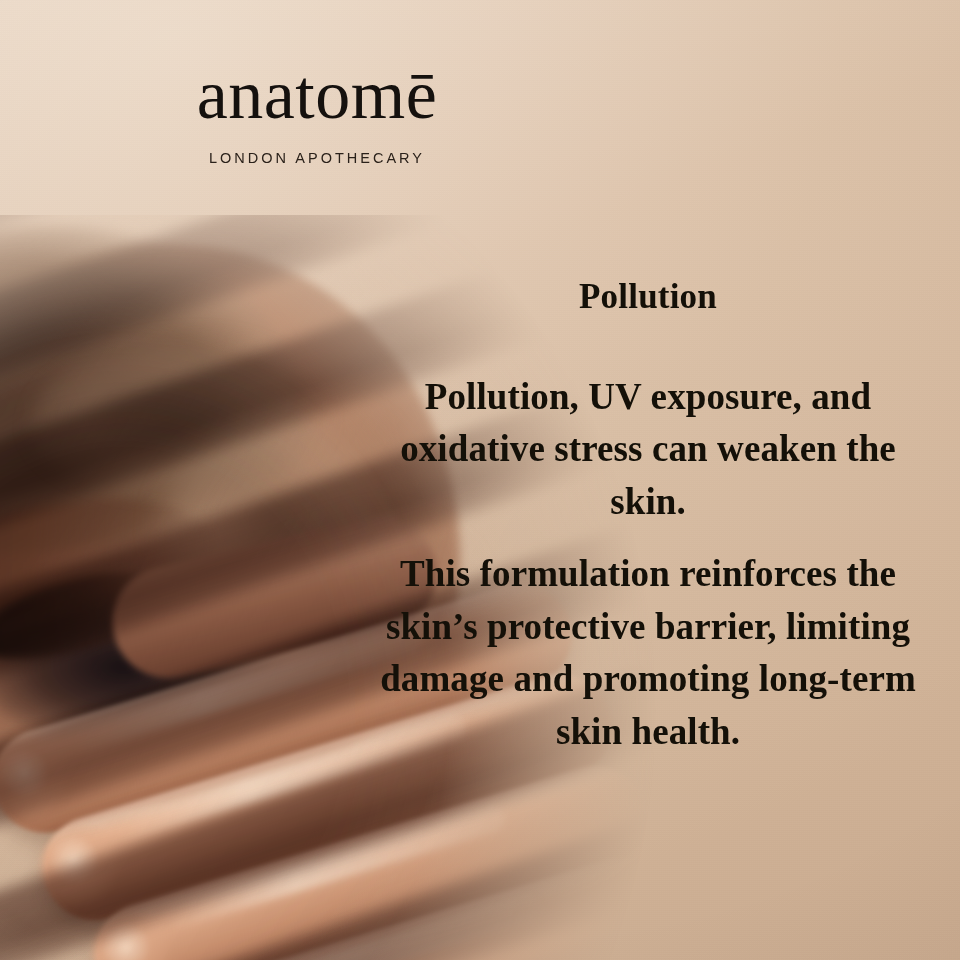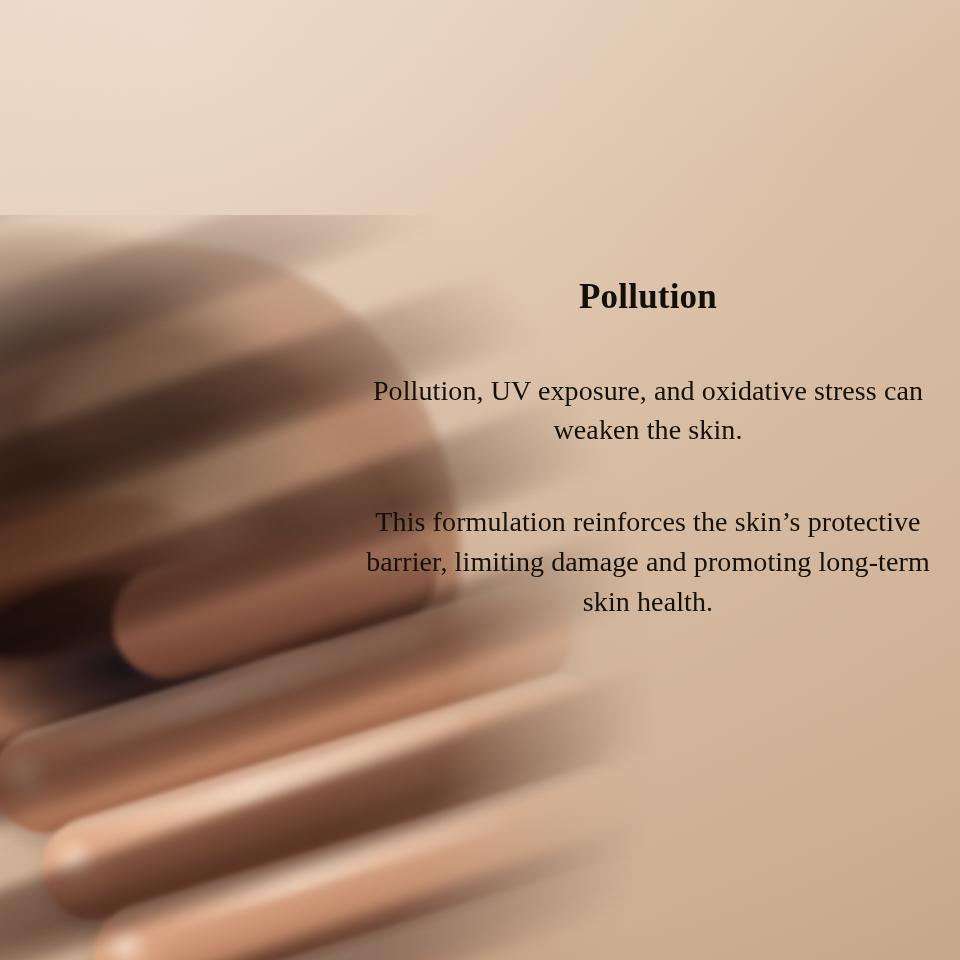--- a/index.html
+++ b/index.html
@@ -258,27 +258,27 @@
   .copy-heading {
     font-family: "Liberation Serif", "DejaVu Serif", serif;
     font-size: 35px;
     font-weight: 700;
     line-height: 1.1;
     margin: 0 0 54px 0;
     letter-spacing: .2px;
   }
   .copy-para {
     font-family: "Liberation Serif", "DejaVu Serif", serif;
-    font-size: 28px;
-    font-weight: 400;
+    font-size: 37px;
+    font-weight: 700;
     line-height: 1.42;
     margin: 0;
     letter-spacing: .1px;
   }
-  .copy-para + .copy-para { margin-top: 52px; }
+  .copy-para + .copy-para { margin-top: 20px; }
 </style>
 </head>
 <body>
 
 <div id="canvas">
 
   <div class="bg-base"></div>
   <div class="bg-warm-sweep"></div>
   <div class="bg-vignette"></div>
   <div class="bg-grain"></div>
@@ -316,20 +316,24 @@
       <div class="finger f4">
 
         <span class="gloss"></span>
       </div>
     </div>
     <div class="blinds"></div>
     <div class="photo-tone"></div>
     <div class="photo-soft"></div>
   </div>
 
+  <div class="logo-block">
+    <span class="logo-wordmark">anatomē</span>
+    <span class="logo-tagline">LONDON APOTHECARY</span>
+  </div>
 
   <div class="copy">
     <h1 class="copy-heading">Pollution</h1>
     <p class="copy-para">Pollution, UV exposure, and oxidative stress can weaken the skin.</p>
     <p class="copy-para">This formulation reinforces the skin’s protective barrier, limiting damage and promoting long-term skin health.</p>
   </div>
 
 </div>
 
 </body></html>

